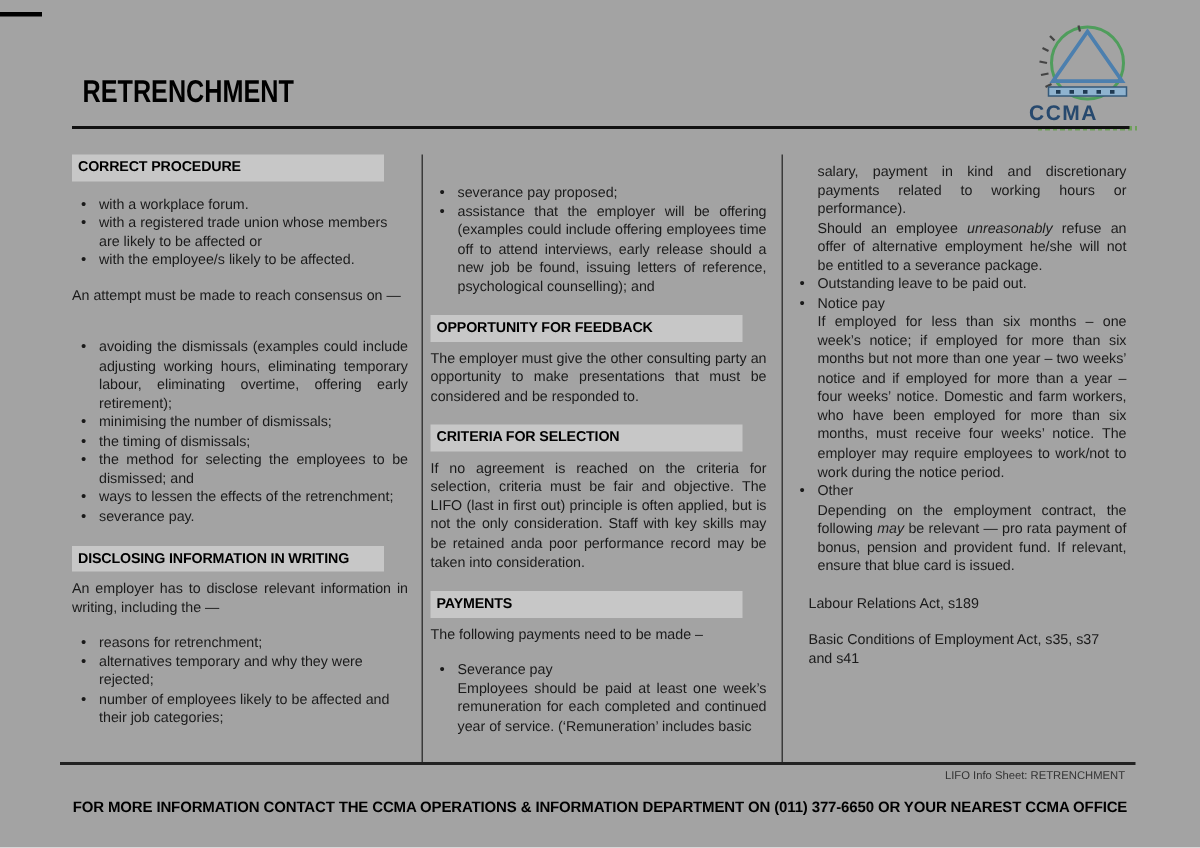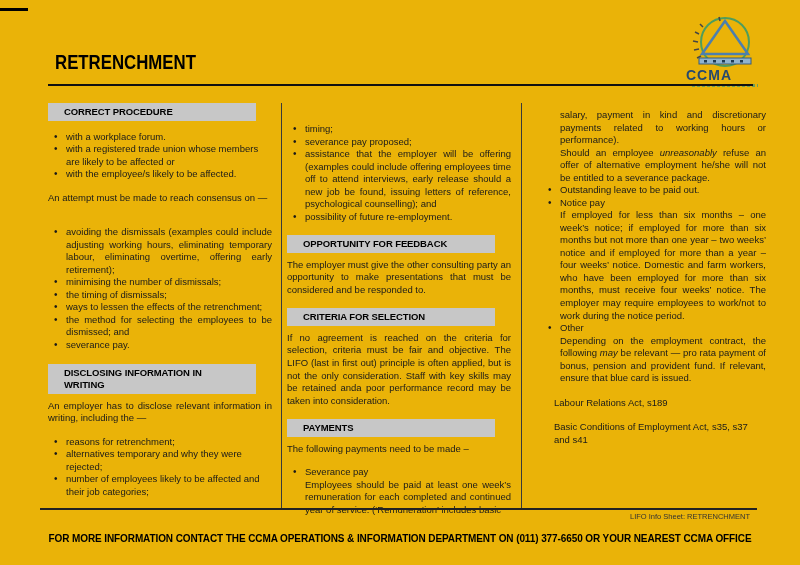--- a/index.html
+++ b/index.html
@@ -1,43 +1,43 @@
 <!DOCTYPE html>
 <html><head>
 <meta charset="utf-8">
 <style>
   html, body { margin: 0; padding: 0; background: #ffffff; }
   .page {
-    position: relative; width: 800px; height: 565px; background: #eab308;
+    position: relative; width: 800px; height: 565px; background: #a3a3a3;
     font-family: "Liberation Sans", sans-serif; color: #1a1a1a; overflow: hidden;
   }
   .topmark { position: absolute; left: 0; top: 8px; width: 28px; height: 3px; background: #000; }
   .title {
     position: absolute; left: 55px; top: 50px; font-size: 21px; font-weight: bold;
     color: #000; transform: scaleX(0.8); transform-origin: left center; white-space: nowrap;
   }
   .header-rule { position: absolute; left: 48px; top: 84px; width: 705px; height: 2px; background: #111; }
 
   .logo { position: absolute; right: 36px; top: 14px; width: 78px; text-align: left; }
   .logo svg { display: block; margin: 0 auto; }
   .logo-text { font-size: 14px; font-weight: bold; color: #27496e; letter-spacing: 1px; line-height: 1; margin-top: -2px; }
   .logo-micro { width: 66px; height: 3px; margin: 2px auto 0;
     background: repeating-linear-gradient(90deg, #6fa05a 0 3px, rgba(0,0,0,0) 3px 5px); }
 
   .col { position: absolute; top: 103px; width: 224px; font-size: 9.5px; line-height: 1.32; }
   .col1 { left: 48px; }
   .col2 { left: 287px; padding-top: 20px; }
-  .col3 { left: 542px; padding-top: 6px; }
+  .col3 { left: 527px; padding-top: 6px; }
   .vline { position: absolute; top: 103px; width: 1px; height: 405px; background: #3a3a3a; }
   .vline1 { left: 281px; }
   .vline2 { left: 521px; }
 
   .secbar {
     background: #c7c7c7; color: #000; font-weight: bold; font-size: 9.5px;
-    letter-spacing: -0.1px; padding: 3px 16px 2px; margin: 0 16px 6px 0;
+    letter-spacing: -0.1px; padding: 3px 4px 2px; margin: 0 16px 6px 0;
   }
   .mt { margin-top: 12px; }
   .para { margin: 4px 0 11px 0; text-align: justify; }
   .lead { margin: 11px 0 22px 0; }
   .list { margin: 10px 0 11px 0; }
   .li { position: relative; padding-left: 18px; }
   .li::before { content: "•"; position: absolute; left: 6px; top: -1px; font-size: 10px; }
   .li-body { padding-left: 18px; text-align: justify; }
   .cont { padding-left: 18px; text-align: justify; }
   .leg-line { margin: 12px; }
@@ -87,39 +87,37 @@
     <div class="list">
       <div class="li">with a workplace forum.</div>
       <div class="li">with a registered trade union whose members are likely to be affected or</div>
       <div class="li">with the employee/s likely to be affected.</div>
     </div>
     <div class="lead">An attempt must be made to reach consensus on —</div>
     <div class="list">
       <div class="li" style="text-align: justify;">avoiding the dismissals (examples could include adjusting working hours, eliminating temporary labour, eliminating overtime, offering early retirement);</div>
       <div class="li">minimising the number of dismissals;</div>
       <div class="li">the timing of dismissals;</div>
+      <div class="li" style="text-align: justify;">the method for selecting the employees to be dismissed; and</div>
       <div class="li">ways to lessen the effects of the retrenchment;</div>
-      <div class="li" style="text-align: justify;">the method for selecting the employees to be dismissed; and</div>
       <div class="li">severance pay.</div>
     </div>
     <div class="secbar mt">DISCLOSING INFORMATION IN WRITING</div>
     <div class="para">An employer has to disclose relevant information in writing, including the —</div>
     <div class="list">
       <div class="li">reasons for retrenchment;</div>
       <div class="li">alternatives temporary and why they were rejected;</div>
       <div class="li">number of employees likely to be affected and their job categories;</div>
     </div>
   </div>
 
   <div class="col col2">
     <div class="list" style="margin-top: 0;">
-      <div class="li">timing;</div>
       <div class="li">severance pay proposed;</div>
       <div class="li" style="text-align: justify;">assistance that the employer will be offering (examples could include offering employees time off to attend interviews, early release should a new job be found, issuing letters of reference, psychological counselling); and</div>
-      <div class="li">possibility of future re-employment.</div>
     </div>
     <div class="secbar mt">OPPORTUNITY FOR FEEDBACK</div>
     <div class="para">The employer must give the other consulting party an opportunity to make presentations that must be considered and be responded to.</div>
     <div class="secbar mt">CRITERIA FOR SELECTION</div>
     <div class="para">If no agreement is reached on the criteria for selection, criteria must be fair and objective. The LIFO (last in first out) principle is often applied, but is not the only consideration. Staff with key skills may be retained anda poor performance record may be taken into consideration.</div>
     <div class="secbar mt">PAYMENTS</div>
     <div class="para">The following payments need to be made –</div>
     <div class="list">
       <div class="li">Severance pay</div>
       <div class="li-body">Employees should be paid at least one week’s remuneration for each completed and continued year of service. (‘Remuneration’ includes basic</div>

